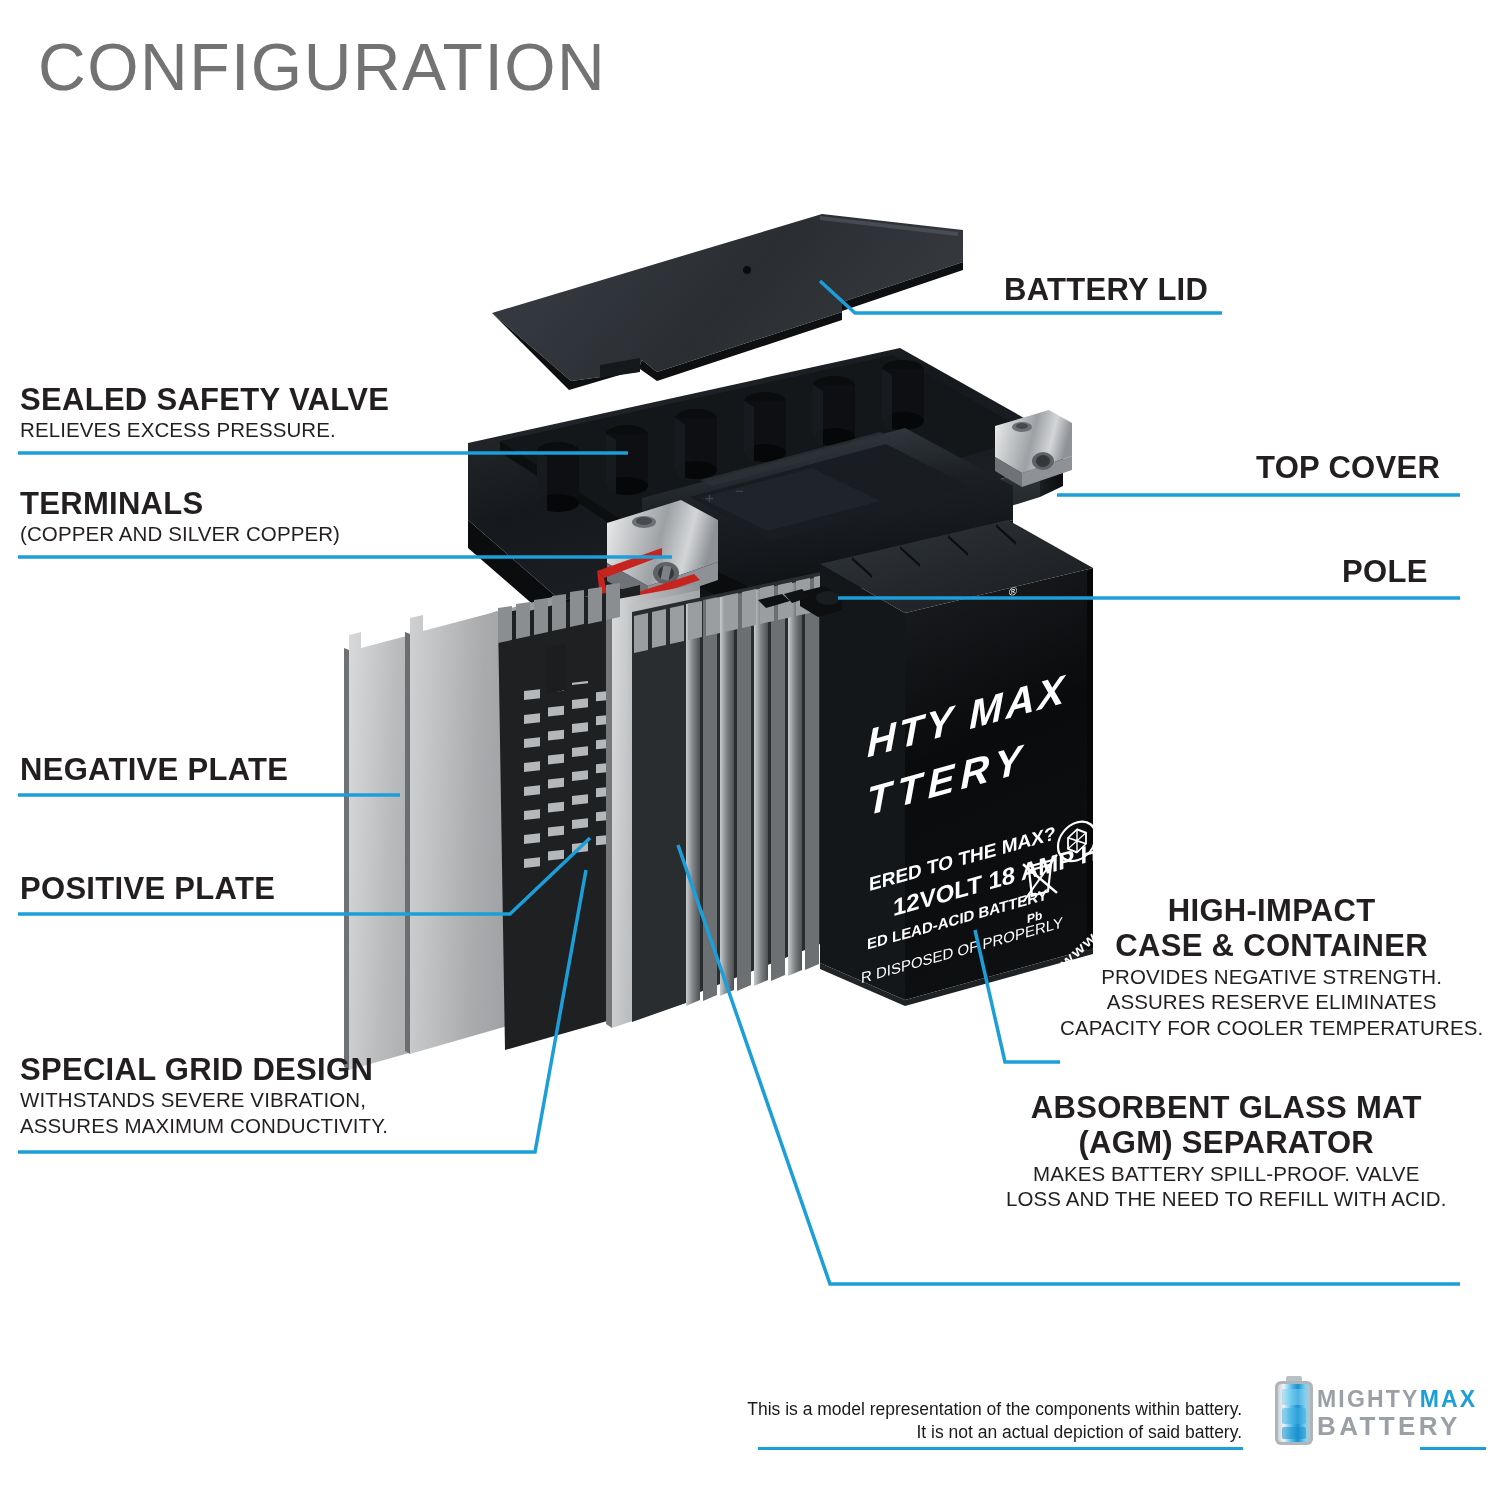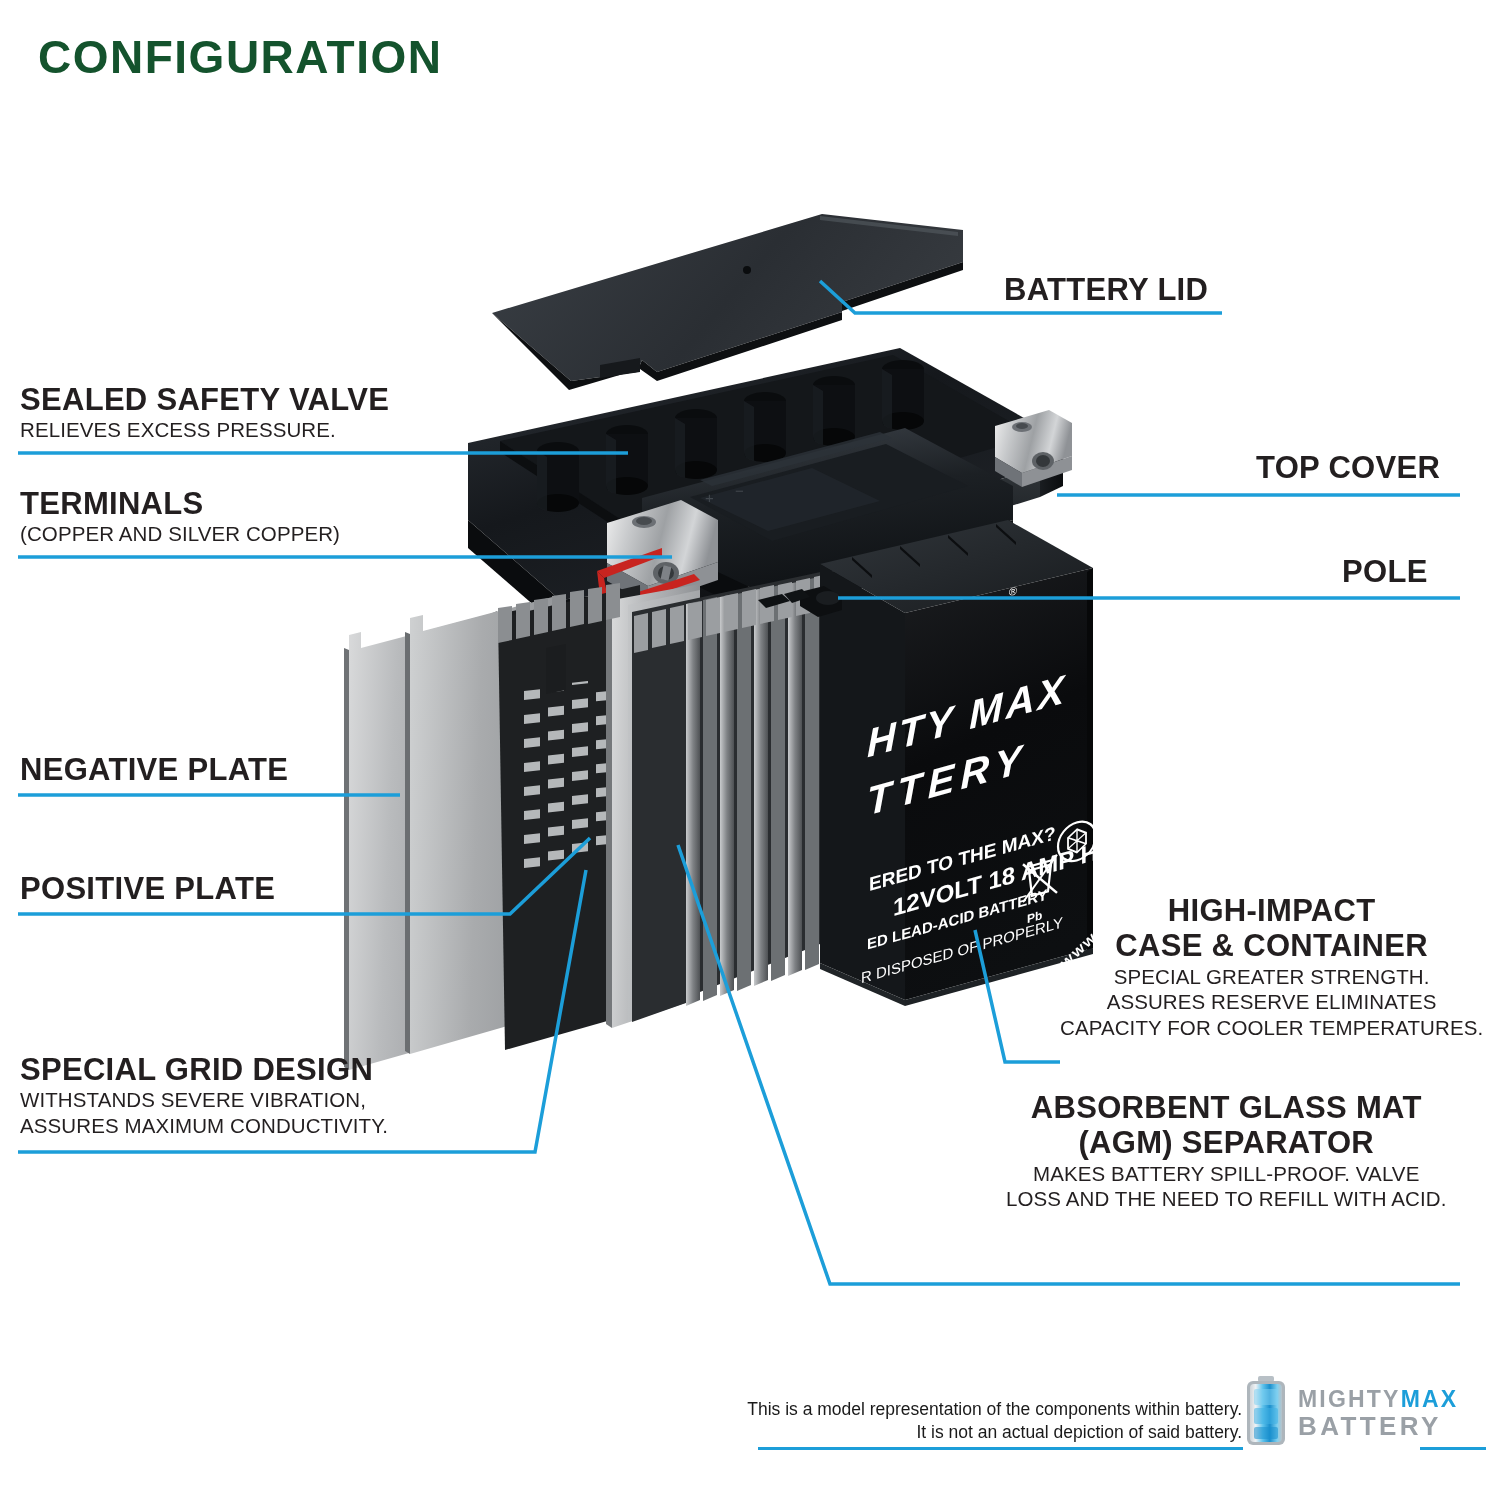--- a/index.html
+++ b/index.html
@@ -7,22 +7,22 @@
     width: 1500px; height: 1500px;
     background: #ffffff;
     font-family: "Liberation Sans", sans-serif;
     overflow: hidden;
   }
   #root { position: relative; width: 1500px; height: 1500px; background: #fff; }
 
   
   .page-title {
     position: absolute; left: 38px; top: 34px;
-    font-size: 46px; font-weight: 700; letter-spacing: 1.5px;
-    color: #14532d; line-height: 1;
+    font-size: 66px; font-weight: 400; letter-spacing: 1.5px;
+    color: #737373; line-height: 1;
   }
 
   
   .callout { position: absolute; }
   .callout .head {
     font-size: 31px; font-weight: 700; color: #231f20;
     letter-spacing: 0.3px; line-height: 1.14; white-space: nowrap;
   }
   .callout .sub {
     font-size: 20.5px; font-weight: 400; color: #231f20;
@@ -37,22 +37,22 @@
   .footer-note {
     position: absolute; right: 258px; top: 1398px;
     text-align: right; font-size: 17.5px; color: #1a1a1a; line-height: 1.3;
   }
   .footer-rule {
     position: absolute; left: 758px; top: 1447px; width: 485px; height: 3px;
     background: #1c9ed9;
   }
   .footer-rule.r2 { left: 1420px; width: 66px; }
   .logo-wrap {
-    position: absolute; left: 1243px; top: 1376px;
-    display: flex; align-items: center; gap: 9px;
+    position: absolute; left: 1271px; top: 1376px;
+    display: flex; align-items: center; 
   }
   .logo-text { line-height: 1.0; }
   .logo-l1 { font-size: 23px; letter-spacing: 2.2px; font-weight: 700; color: #9aa0a6; }
   .logo-l1 .max { color: #1c9ed9; }
   .logo-l2 { font-size: 26px; letter-spacing: 3.4px; font-weight: 700; color: #9aa0a6; margin-top: 2px; }
 </style>
 </head>
 <body>
 
 <div id="root">
@@ -451,21 +451,21 @@
 
   <div class="callout" style="left:20px; top:1052px;">
     <div class="head">SPECIAL GRID DESIGN</div>
     <div class="sub">WITHSTANDS SEVERE VIBRATION,</div>
     <div class="sub">ASSURES MAXIMUM CONDUCTIVITY.</div>
   </div>
 
   <div class="callout right" style="left:1060px; top:893px;">
     <div class="head">HIGH-IMPACT</div>
     <div class="head">CASE &amp; CONTAINER</div>
-    <div class="sub">SPECIAL GREATER STRENGTH.</div>
+    <div class="sub">PROVIDES NEGATIVE STRENGTH.</div>
     <div class="sub">ASSURES RESERVE ELIMINATES</div>
     <div class="sub">CAPACITY FOR COOLER TEMPERATURES.</div>
   </div>
 
   <div class="callout right" style="left:1006px; top:1090px;">
     <div class="head">ABSORBENT GLASS MAT</div>
     <div class="head">(AGM) SEPARATOR</div>
     <div class="sub">MAKES BATTERY SPILL-PROOF. VALVE</div>
     <div class="sub">LOSS AND THE NEED TO REFILL WITH ACID.</div>
   </div>

